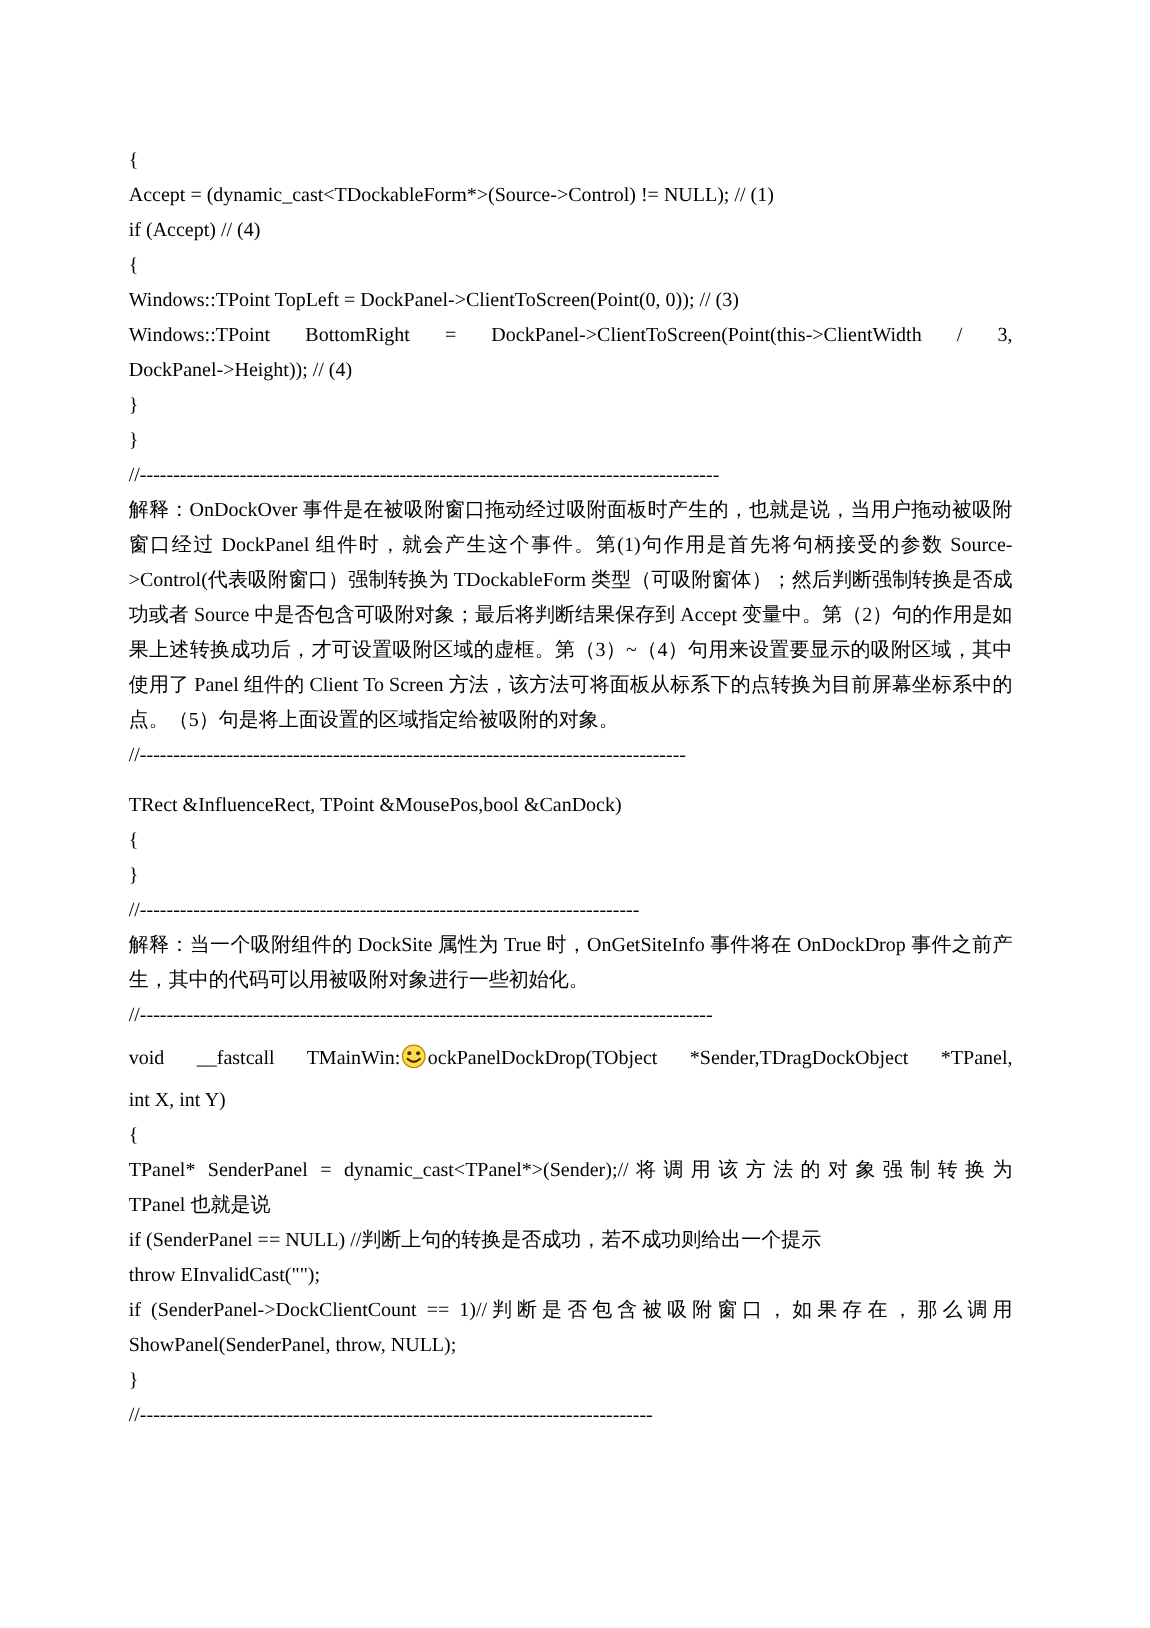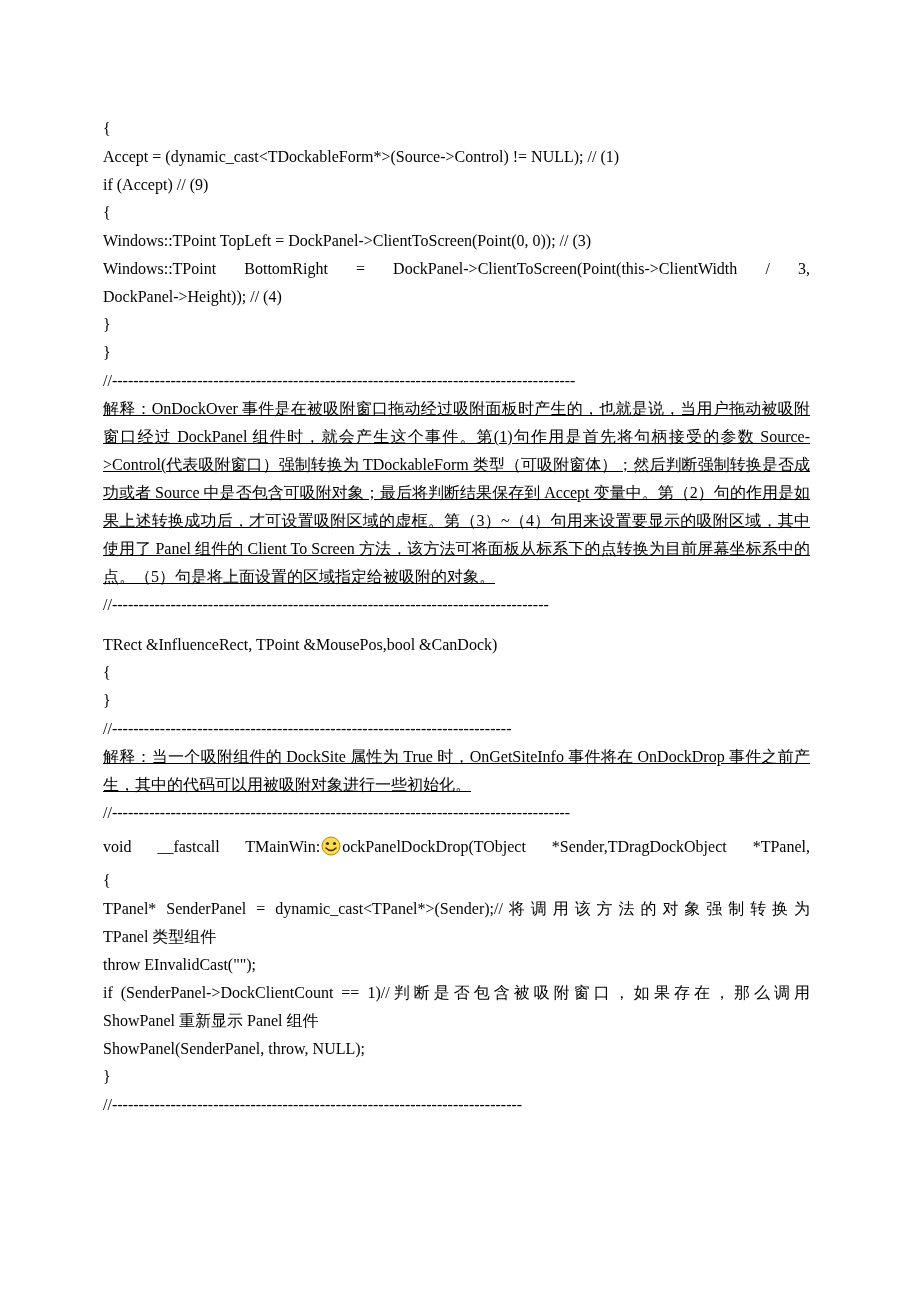--- a/index.html
+++ b/index.html
@@ -22,21 +22,20 @@
     text-align-last: left;
     text-justify: inter-ideograph;
     white-space: normal;
   }
   .code-line.justify-full {
     text-align-last: justify;
   }
   .para {
     text-align: justify;
     text-justify: inter-ideograph;
-    text-decoration: underline;
   }
   .sep {
     text-align: left;
   }
   .emoji {
     display: inline-flex;
     width: 20px;
     height: 20px;
     vertical-align: -4px;
     margin: 0 1px;
@@ -45,21 +44,21 @@
     width: 20px;
     height: 20px;
   }
 </style>
 </head>
 <body>
 
 <div class="page">
   <div class="code-line">{</div>
   <div class="code-line">Accept = (dynamic_cast&lt;TDockableForm*&gt;(Source-&gt;Control) != NULL);    //  (1)</div>
-  <div class="code-line">if (Accept)             // (9)</div>
+  <div class="code-line">if (Accept)             // (4)</div>
   <div class="code-line">{</div>
   <div class="code-line">Windows::TPoint TopLeft = DockPanel-&gt;ClientToScreen(Point(0, 0));   // (3)</div>
   <div class="code-line justify-full">Windows::TPoint  BottomRight  =  DockPanel-&gt;ClientToScreen(Point(this-&gt;ClientWidth  /  3,</div>
   <div class="code-line">DockPanel-&gt;Height));   // (4)</div>
   <div class="code-line">}</div>
   <div class="code-line">}</div>
   <div class="sep">//---------------------------------------------------------------------------------------</div>
   <div class="para">解释：OnDockOver 事件是在被吸附窗口拖动经过吸附面板时产生的，也就是说，当用户拖动被吸附窗口经过 DockPanel 组件时，就会产生这个事件。第(1)句作用是首先将句柄接受的参数 Source-&gt;Control(代表吸附窗口）强制转换为 TDockableForm 类型（可吸附窗体）；然后判断强制转换是否成功或者 Source 中是否包含可吸附对象；最后将判断结果保存到 Accept 变量中。第（2）句的作用是如果上述转换成功后，才可设置吸附区域的虚框。第（3）~（4）句用来设置要显示的吸附区域，其中使用了 Panel 组件的 Client To Screen 方法，该方法可将面板从标系下的点转换为目前屏幕坐标系中的点。（5）句是将上面设置的区域指定给被吸附的对象。</div>
   <div class="sep">//----------------------------------------------------------------------------------</div>
 
@@ -83,22 +82,23 @@
           <circle cx="10" cy="10" r="9" fill="#FFDB4D" stroke="#B58900" stroke-width="1"></circle>
           <circle cx="6.5" cy="7.5" r="1.6" fill="#3B2F00"></circle>
           <circle cx="13.5" cy="7.5" r="1.6" fill="#3B2F00"></circle>
           <path d="M5 12 Q10 17 15 12" stroke="#3B2F00" stroke-width="1.6" fill="none" stroke-linecap="round"></path>
         </svg>
       </span><span>ockPanelDockDrop(TObject  *Sender,TDragDockObject  *TPanel,</span>
   </div>
 
   <div style="height:6px"></div>
 
+  <div class="code-line">int X, int Y)</div>
   <div class="code-line">{</div>
   <div class="code-line justify-full">TPanel* SenderPanel = dynamic_cast&lt;TPanel*&gt;(Sender);//将调用该方法的对象强制转换为</div>
-  <div class="code-line">TPanel 类型组件</div>
+  <div class="code-line">TPanel 也就是说</div>
+  <div class="code-line">if (SenderPanel == NULL) //判断上句的转换是否成功，若不成功则给出一个提示</div>
   <div class="code-line">throw EInvalidCast("");</div>
   <div class="code-line justify-full">if (SenderPanel-&gt;DockClientCount == 1)//判断是否包含被吸附窗口，如果存在，那么调用</div>
-  <div class="code-line">ShowPanel 重新显示 Panel 组件</div>
   <div class="code-line">ShowPanel(SenderPanel, throw, NULL);</div>
   <div class="code-line">}</div>
   <div class="sep">//-----------------------------------------------------------------------------</div>
 </div>
 
 </body></html>

